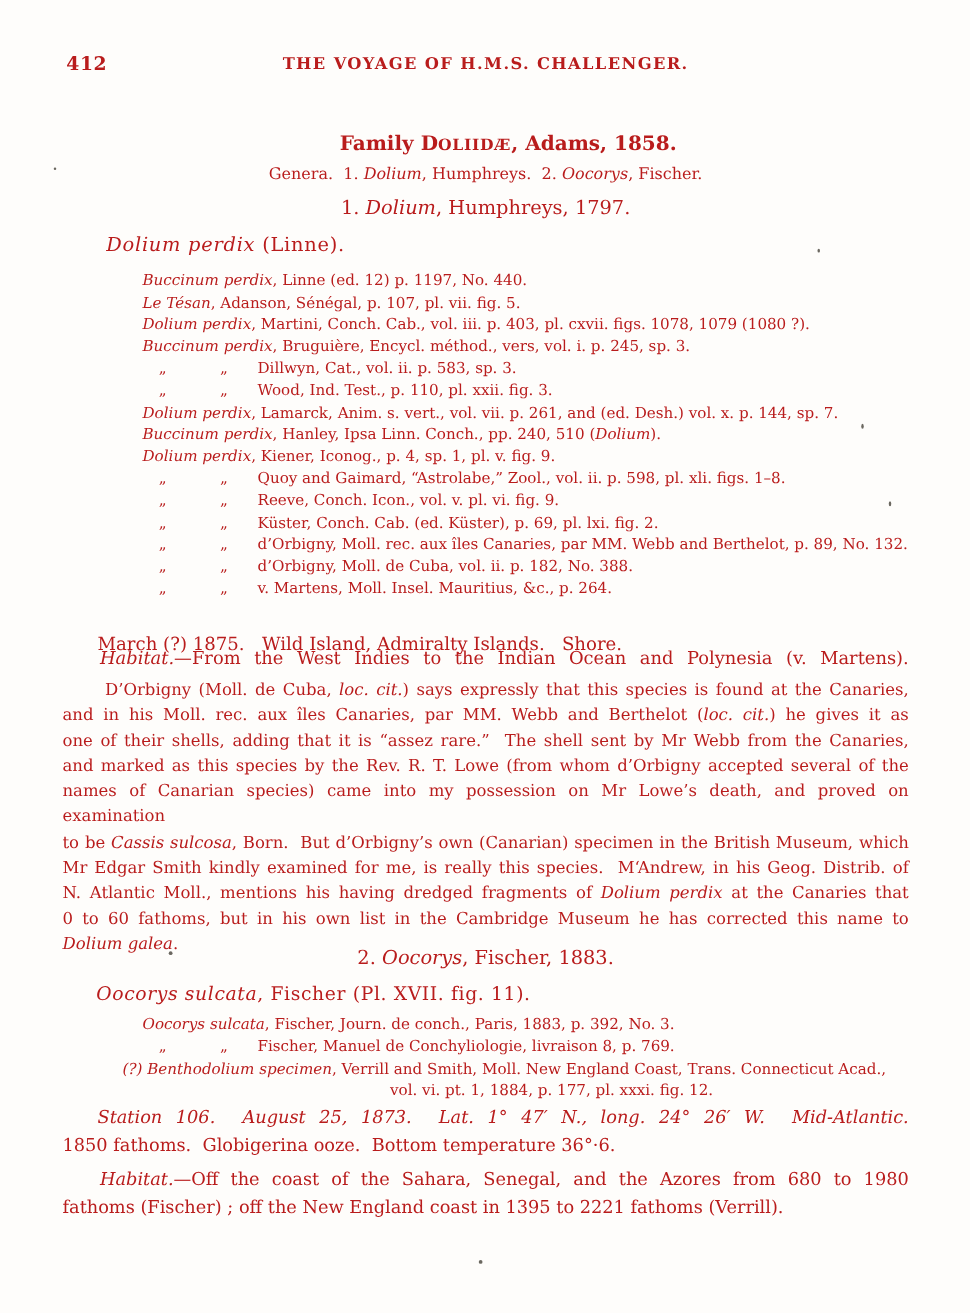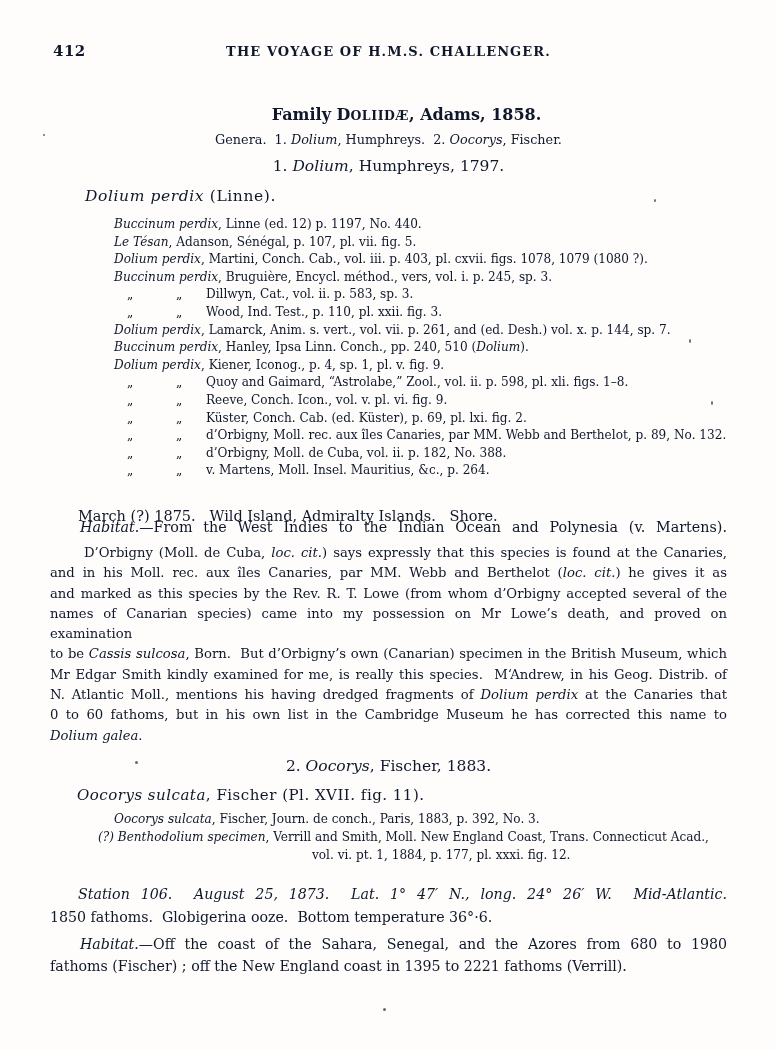--- a/index.html
+++ b/index.html
@@ -1,19 +1,19 @@
 <!DOCTYPE html>
 <html><head>
 <meta charset="utf-8">
 <title>412 — The Voyage of H.M.S. Challenger</title>
 <style>
   html,body{margin:0;padding:0;background:#ffffff;}
   .page{
     position:relative;width:776px;height:1050px;background:#fefdfb;
-    font-family:"DejaVu Serif","Liberation Serif",serif;color:#0f172a;
+    font-family:"DejaVu Serif","Liberation Serif",serif;color:#b91c1c;
     overflow:hidden;
   }
   .abs{position:absolute;}
   .it{font-style:italic;}
   .sc{font-size:0.78em;letter-spacing:0.6px;}
   .pre{white-space:pre-wrap;}
   .jl{text-align:justify;text-align-last:justify;}
   .center{text-align:center;}
 
   .pagenum{left:53px;top:42px;font-size:15px;font-weight:bold;letter-spacing:0.5px;}
@@ -80,34 +80,36 @@
     <div class="syn"><span class="d1">„</span><span class="d2">„</span><span><span>d’Orbigny, Moll. de Cuba, vol. ii. p. 182, No. 388.</span></span></div>
     <div class="syn"><span class="d1">„</span><span class="d2">„</span><span><span>v. Martens, Moll. Insel. Mauritius, &amp;c., p. 264.</span></span></div>
   </div>
 
   <div class="abs march-line pre"><span>March (?) 1875.   Wild Island, Admiralty Islands.   Shore.</span></div>
   <div class="abs habitat1 jl pre"><span class="it">Habitat.</span><span>—From the West Indies to the Indian Ocean and Polynesia (v. Martens).</span></div>
 
   <div class="abs discussion">
     <div class="dline first jl pre"><span>D’Orbigny (Moll. de Cuba, </span><span class="it">loc. cit.</span><span>) says expressly that this species is found at the Canaries,</span></div>
     <div class="dline jl pre"><span>and in his Moll. rec. aux îles Canaries, par MM. Webb and Berthelot (</span><span class="it">loc. cit.</span><span>) he gives it as</span></div>
+    <div class="dline jl pre"><span>one of their shells, adding that it is “assez rare.”  The shell sent by Mr Webb from the Canaries,</span></div>
     <div class="dline jl pre"><span>and marked as this species by the Rev. R. T. Lowe (from whom d’Orbigny accepted several of the</span></div>
     <div class="dline jl pre"><span>names of Canarian species) came into my possession on Mr Lowe’s death, and proved on examination</span></div>
     <div class="dline jl pre"><span>to be </span><span class="it">Cassis sulcosa</span><span>, Born.  But d’Orbigny’s own (Canarian) specimen in the British Museum, which</span></div>
     <div class="dline jl pre"><span>Mr Edgar Smith kindly examined for me, is really this species.  M‘Andrew, in his Geog. Distrib. of</span></div>
     <div class="dline jl pre"><span>N. Atlantic Moll., mentions his having dredged fragments of </span><span class="it">Dolium perdix</span><span> at the Canaries that</span></div>
     <div class="dline jl pre"><span>0 to 60 fathoms, but in his own list in the Cambridge Museum he has corrected this name to</span></div>
     <div class="dline pre"><span class="it">Dolium galea</span><span>.</span></div>
   </div>
 
   <div class="abs genus-heading2 center pre"><span>2. </span><span class="it">Oocorys</span><span>, Fischer, 1883.</span></div>
   <div class="abs species-heading2 pre"><span class="it">Oocorys sulcata</span><span>, Fischer (Pl. XVII. fig. 11).</span></div>
 
   <div class="abs synlist synlist2">
     <div class="syn"><span><span class="it">Oocorys sulcata</span><span>, Fischer, Journ. de conch., Paris, 1883, p. 392, No. 3.</span></span></div>
+    <div class="syn"><span class="d1">„</span><span class="d2">„</span><span><span>Fischer, Manuel de Conchyliologie, livraison 8, p. 769.</span></span></div>
     <div class="syn outdent"><span><span class="it">(?) </span><span class="it">Benthodolium specimen</span><span>, Verrill and Smith, Moll. New England Coast, Trans. Connecticut Acad.,</span></span></div>
     <div class="syn cont"><span><span>vol. vi. pt. 1, 1884, p. 177, pl. xxxi. fig. 12.</span></span></div>
   </div>
 
   <div class="abs station-block">
     <div class="station-l1 jl pre"><span>Station 106.  August 25, 1873.  Lat. 1° 47′ N., long. 24° 26′ W.  Mid-Atlantic.</span></div>
     <div class="pre"><span>1850 fathoms.  Globigerina ooze.  Bottom temperature 36°·6.</span></div>
   </div>
 
   <div class="abs habitat2">

